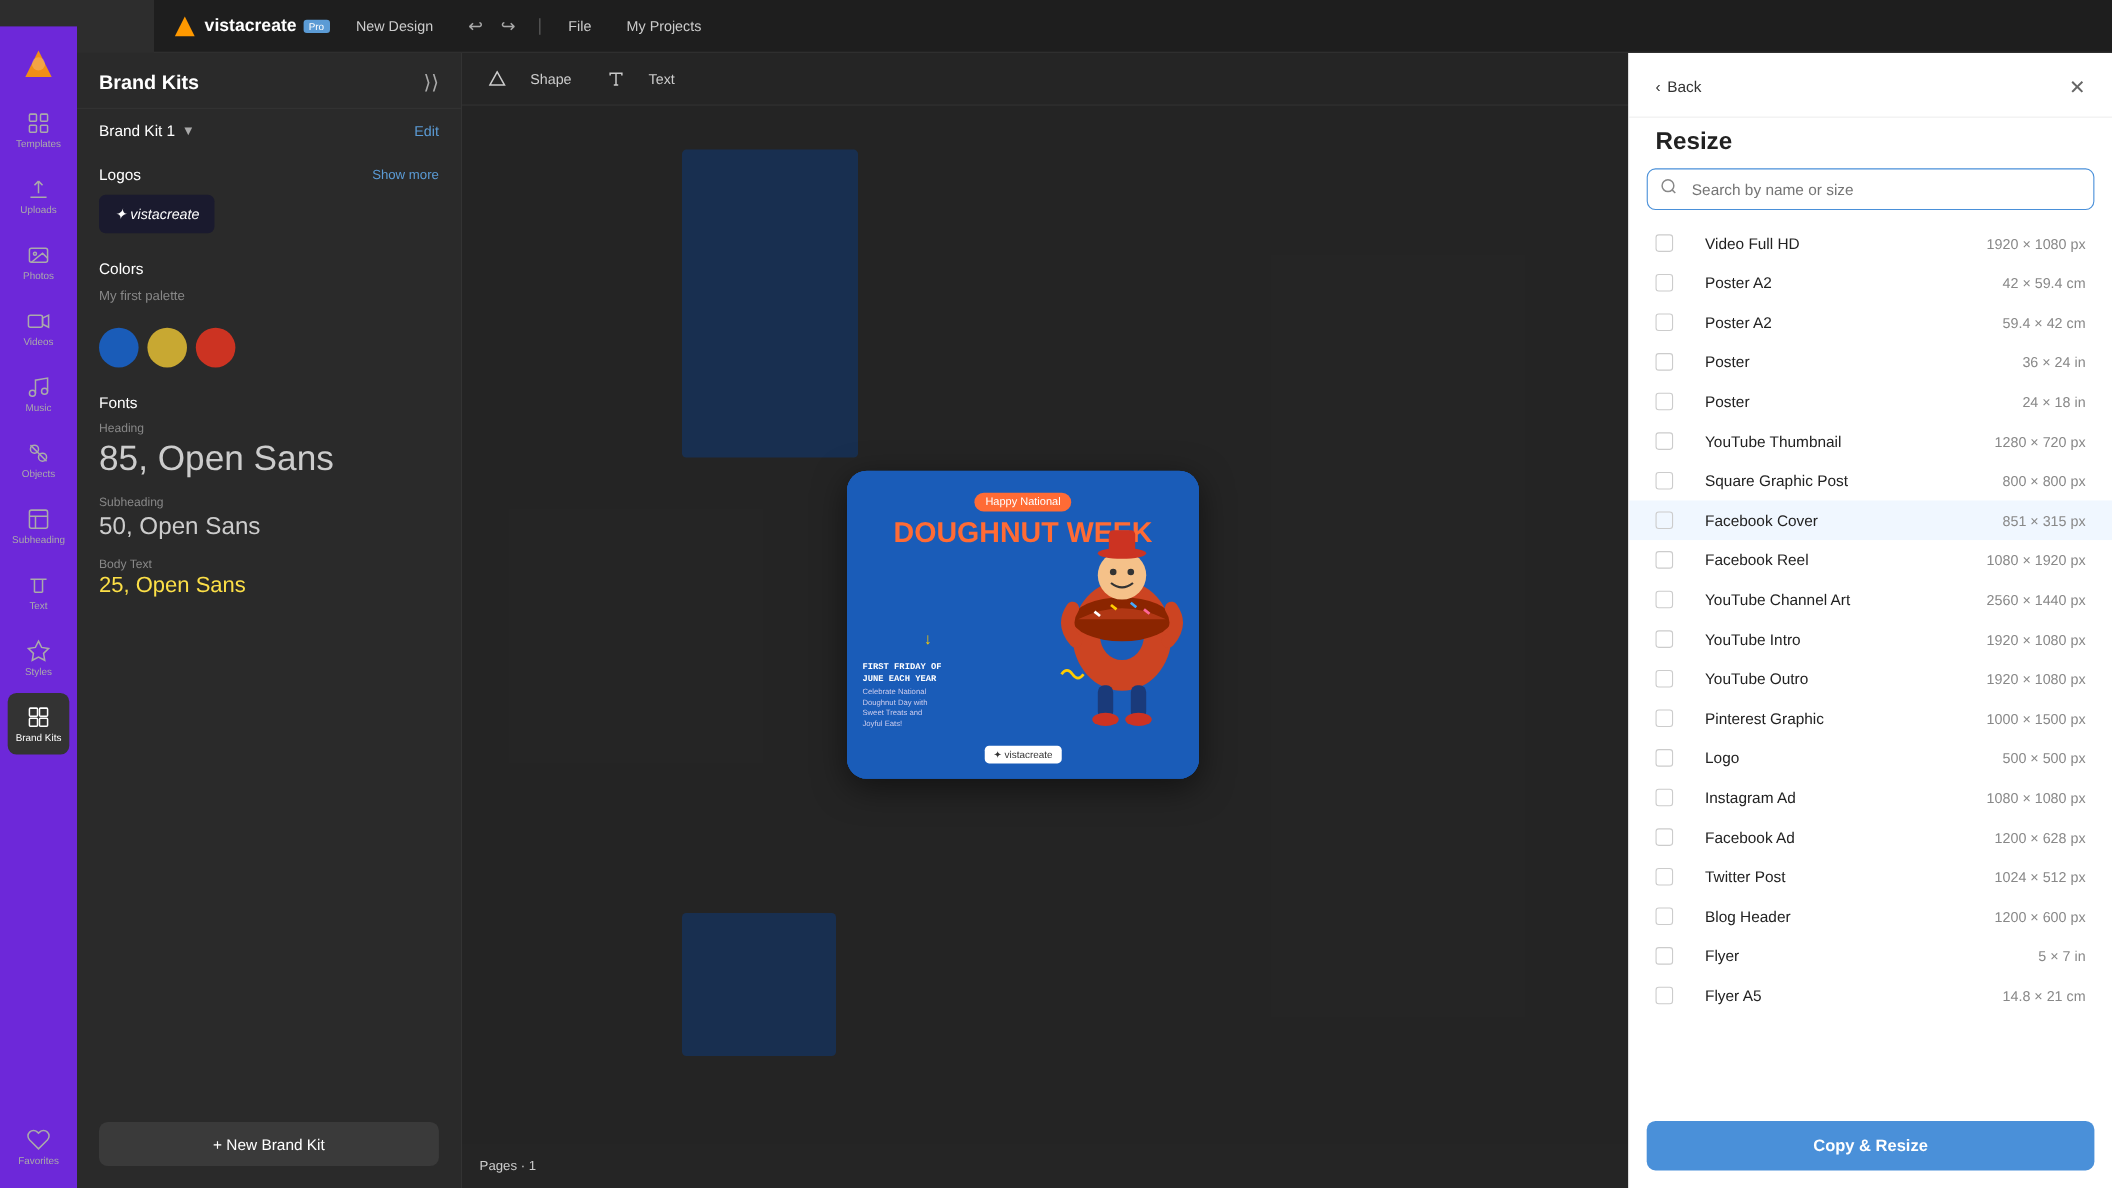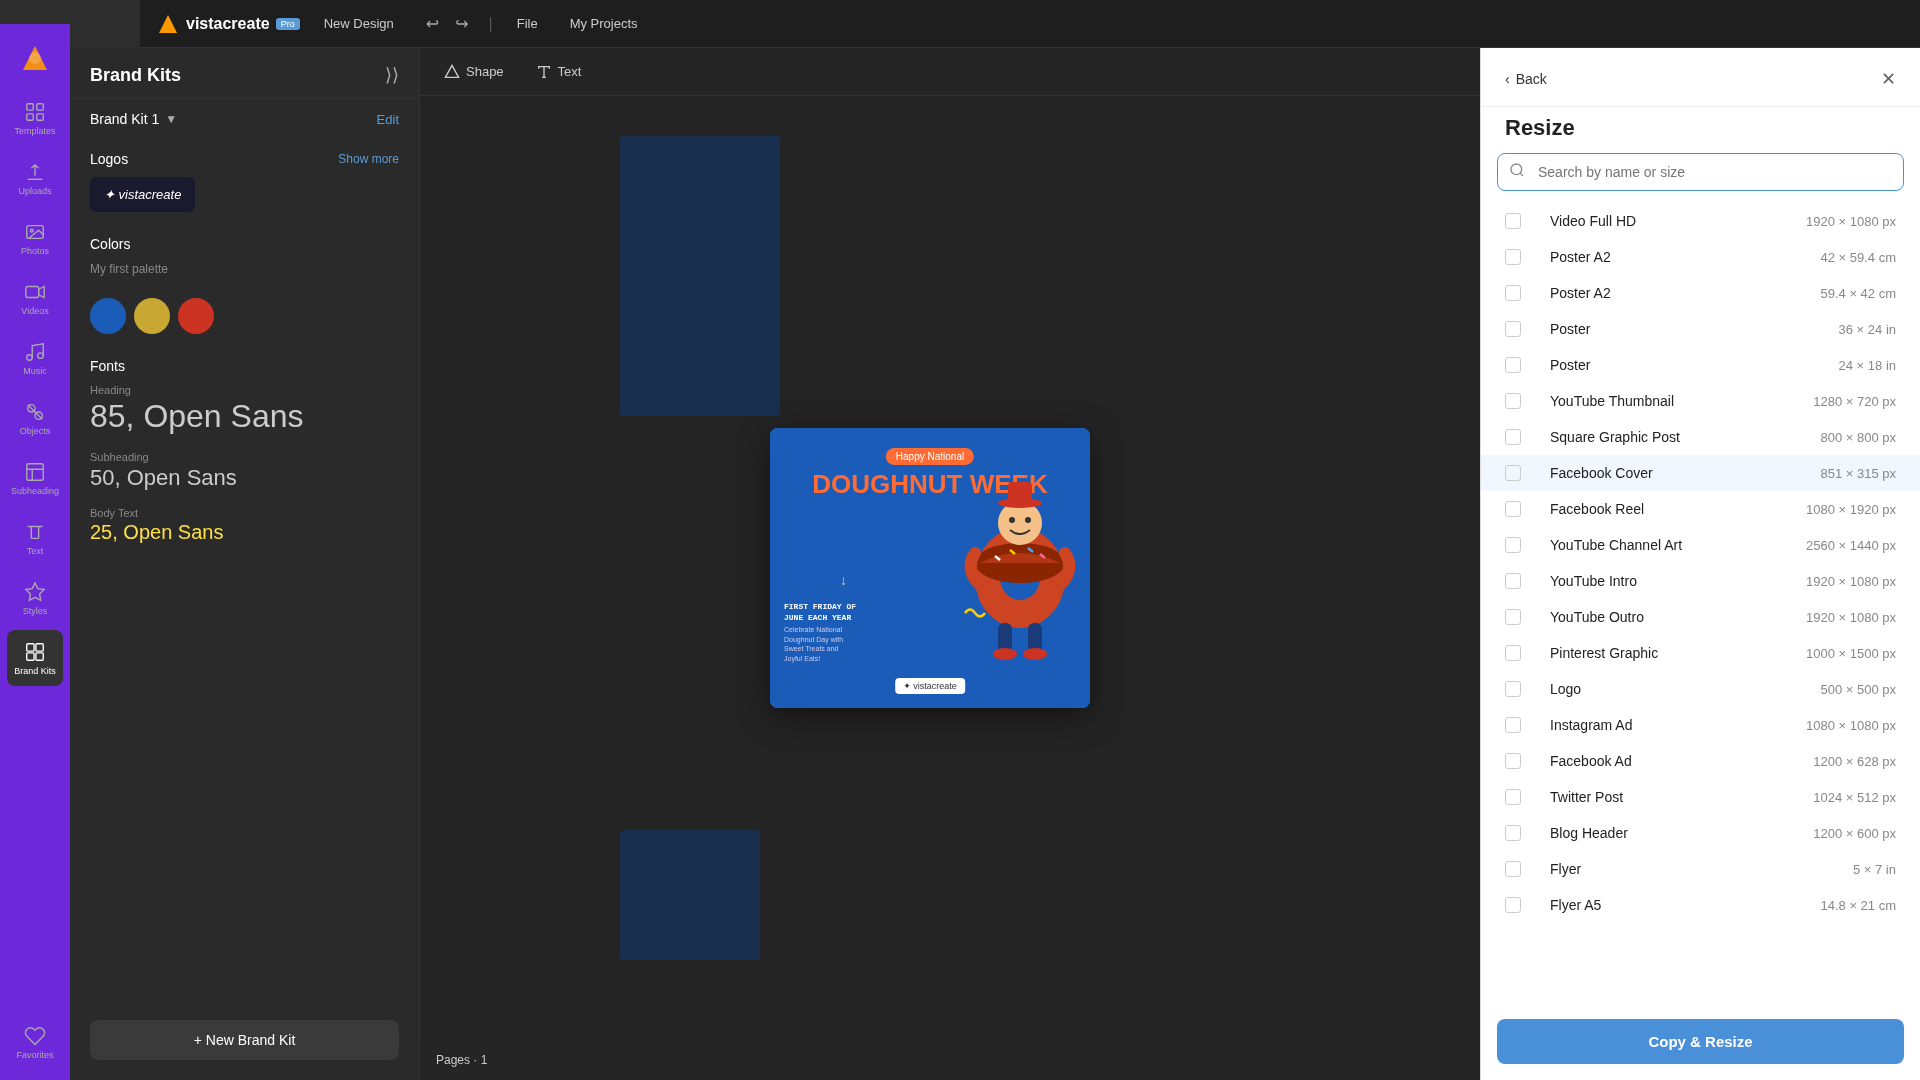--- a/index.html
+++ b/index.html
@@ -134,21 +134,21 @@
       background: #252525;
       display: flex;
       align-items: center;
       padding: 0 16px;
       gap: 16px;
       border-bottom: 1px solid #333;
     }
     .toolbar-btn {
       display: flex;
       align-items: center;
-      gap: 6px;
+      gap: 22px;
       color: #ccc;
       font-size: 13px;
       cursor: pointer;
       padding: 4px 8px;
       border-radius: 4px;
     }
 
     .canvas-content {
       flex: 1;
       display: flex;
@@ -169,21 +169,21 @@
 
     
     .preview-card {
       position: absolute;
       left: 50%;
       top: 50%;
       transform: translate(-50%, -50%);
       width: 320px;
       height: 280px;
       background: #1a5cb8;
-      border-radius: 8px;
+      border-radius: 18px;
       overflow: hidden;
       box-shadow: 0 8px 30px rgba(0,0,0,0.5);
       z-index: 10;
     }
     .preview-label {
       position: absolute;
       top: 10px;
       right: 10px;
       background: rgba(0,0,0,0.6);
       color: #fff;

